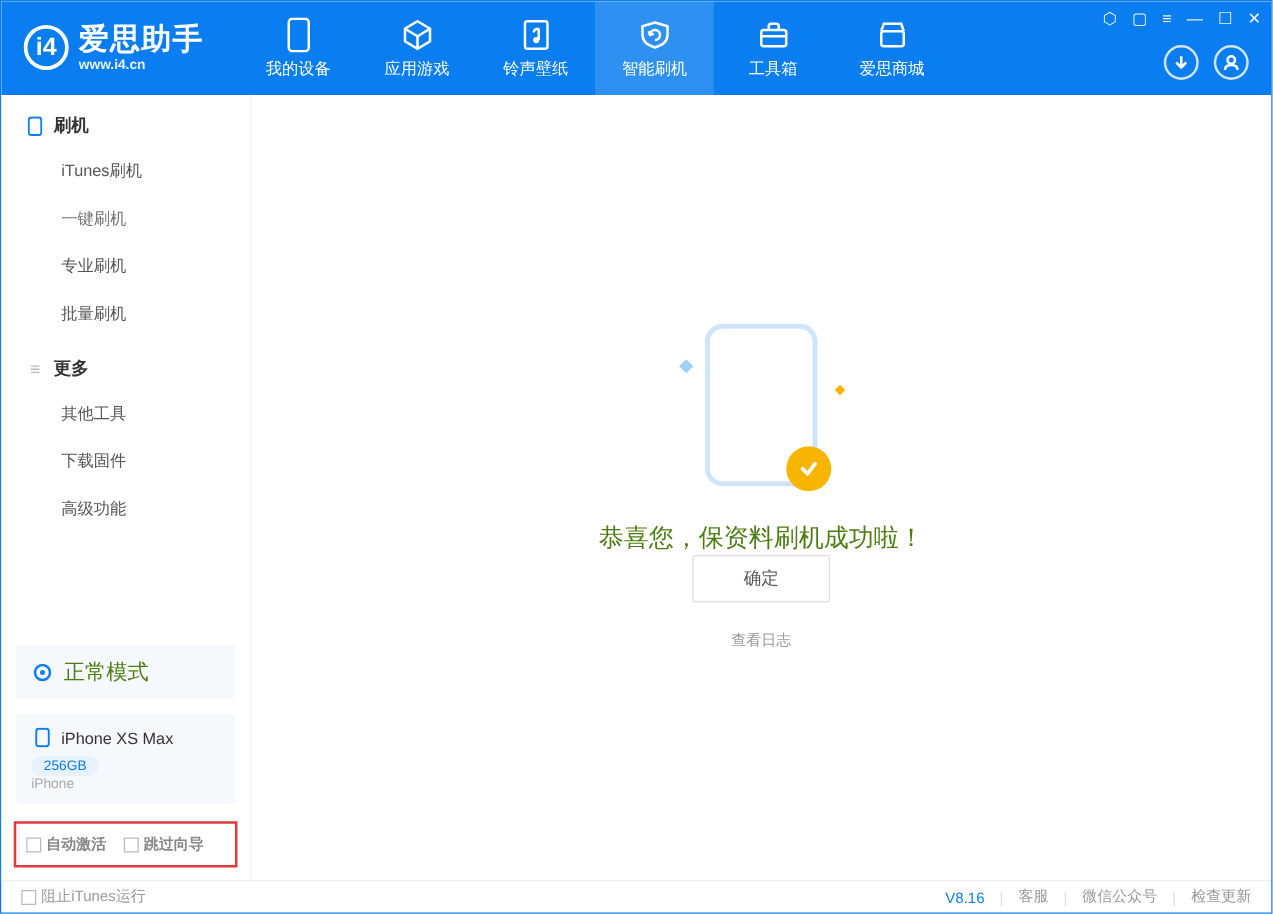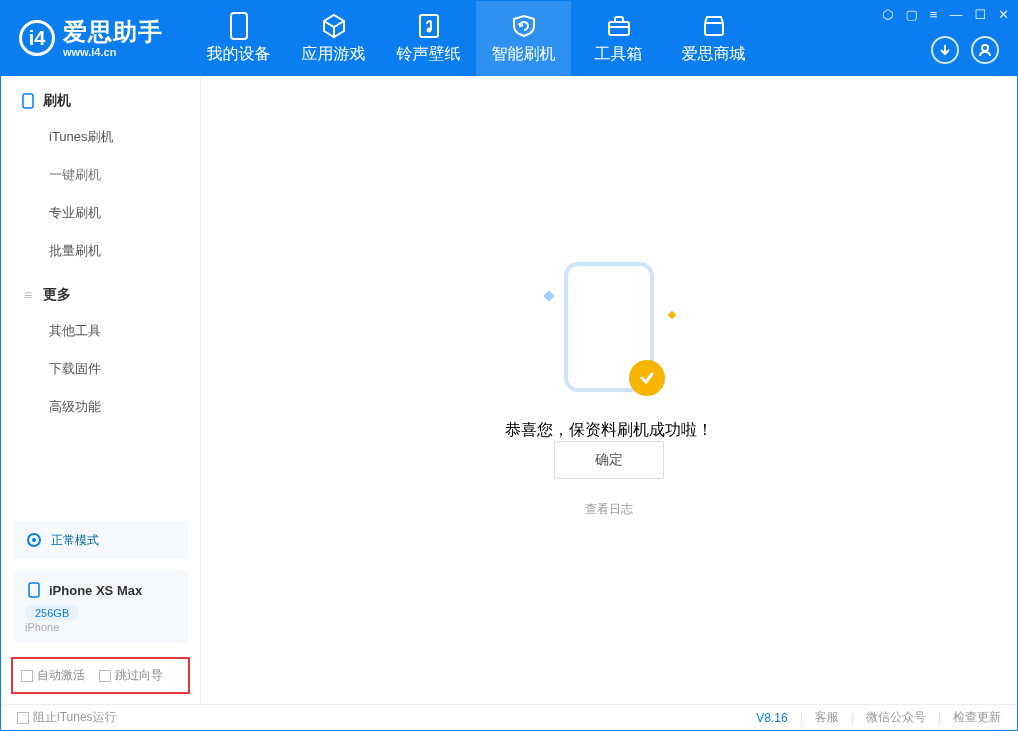--- a/index.html
+++ b/index.html
@@ -6,55 +6,55 @@
 body { background: #fff; width: 1018px; height: 731px; border: 1px solid #0a7ef0; overflow: hidden; }
 
 
 .header { height: 75px; background: linear-gradient(to bottom, #0a7ef0, #0a7ef0); display: flex; align-items: center; color: #fff; position: relative; }
 .logo-area { display: flex; align-items: center; padding: 0 18px; gap: 8px; }
 .logo-circle { width: 36px; height: 36px; border: 3px solid #fff; border-radius: 50%; display: flex; align-items: center; justify-content: center; font-size: 20px; font-weight: bold; }
 .logo-text { line-height: 1.1; }
 .logo-title { font-size: 24px; font-weight: bold; letter-spacing: 1px; }
 .logo-sub { font-size: 11px; opacity: .9; font-weight: bold; }
 .nav { display: flex; height: 100%; margin-left: 10px; }
-.nav-item { width: 95px; display: flex; flex-direction: column; align-items: center; justify-content: center; gap: 4px; cursor: pointer; font-size: 16px; }
+.nav-item { width: 95px; display: flex; flex-direction: column; align-items: center; justify-content: center; gap: 4px; cursor: pointer; font-size: 13px; }
 .nav-item.active { background: rgba(255,255,255,.15); }
 .nav-icon { width: 28px; height: 28px; display: flex; align-items: center; justify-content: center; }
 .win-controls { position: absolute; right: 8px; top: 6px; display: flex; gap: 12px; font-size: 13px; }
 .win-controls span { cursor: pointer; opacity: .9; }
 .header-right { position: absolute; right: 18px; bottom: 12px; display: flex; gap: 12px; }
 .hr-circle { width: 28px; height: 28px; border: 2px solid rgba(255,255,255,.8); border-radius: 50%; display: flex; align-items: center; justify-content: center; cursor: pointer; }
 
 
 .body { display: flex; height: calc(100% - 75px - 26px); }
 .sidebar { width: 200px; border-right: 1px solid #eee; background: #fff; display: flex; flex-direction: column; }
 .sb-section-title { display: flex; align-items: center; gap: 8px; padding: 16px 20px 8px; font-size: 14px; color: #333; font-weight: bold; }
 .sb-title-icon { width: 14px; height: 14px; display: inline-flex; align-items: center; justify-content: center; }
 .sb-item { padding: 10px 20px 10px 48px; font-size: 13px; color: #555; cursor: pointer; }
 .sb-item.active { color: #737373; }
 .sb-spacer { flex: 1; }
-.sb-card { margin: 6px 12px; background: #f5f8fc; border-radius: 3px; padding: 10px 12px; font-size: 12px; color: #0369a1; display: flex; align-items: center; gap: 8px; }
+.sb-card { margin: 6px 12px; background: #f5f8fc; border-radius: 3px; padding: 10px 12px; font-size: 17px; color: #4d7c0f; display: flex; align-items: center; gap: 8px; }
 .sb-card-icon { width: 18px; height: 18px; display: inline-flex; align-items: center; justify-content: center; }
 .sb-device-card { margin: 6px 12px; background: #f5f8fc; border-radius: 3px; padding: 10px 12px; }
-.sb-device-name { font-size: 13px; font-weight: bold; color: #333; display: flex; align-items: center; gap: 6px; }
+.sb-device-name { font-size: 13px; font-weight: normal; color: #333; display: flex; align-items: center; gap: 6px; }
 .sb-pill { display: inline-block; margin-top: 6px; padding: 2px 10px; background: #e8f2fe; color: #0a7ef0; border-radius: 10px; font-size: 11px; }
 .sb-devtype { font-size: 11px; color: #aaa; margin-top: 0; }
-.sb-checks { margin: 8px 10px 10px; padding: 8px 8px; border: 2px solid #e23a3a; display: flex; gap: 14px; font-size: 12px; color: #888; }
+.sb-checks { margin: 8px 10px 10px; padding: 8px 8px; border: 2px solid #e23a3a; display: flex; gap: 14px; font-size: 12px; color: #888; font-weight: bold; }
 .sb-check { display: flex; align-items: center; gap: 4px; }
 .chk { width: 12px; height: 12px; border: 1px solid #bbb; display: inline-block; }
 
 
 .main { flex: 1; display: flex; flex-direction: column; align-items: center; justify-content: center; }
 .phone-illustration { position: relative; width: 140px; height: 140px; margin-bottom: 18px; }
 .phone { width: 90px; height: 130px; border: 4px solid #cfe4fb; border-radius: 14px; background: #fff; margin: 0 auto; position: relative; }
 .check-badge { position: absolute; right: 14px; bottom: 6px; width: 36px; height: 36px; background: #f7b500; border-radius: 50%; display: flex; align-items: center; justify-content: center; }
 .sparkle { position: absolute; width: 8px; height: 8px; background: #9fd0ff; transform: rotate(45deg); }
 .sparkle.s1 { left: 6px; top: 30px; }
 .sparkle.s2 { right: 4px; top: 50px; background: #f7b500; width: 6px; height: 6px; }
-.main-text { font-size: 16px; color: #000000; }
+.main-text { font-size: 20px; color: #4d7c0f; }
 .ok-btn { border: 1px solid #ddd; background: #fff; padding: 9px 40px; font-size: 14px; color: #555; cursor: pointer; border-radius: 2px; }
 .log-link { margin-top: 22px; font-size: 12px; color: #999; cursor: pointer; }
 
 
 .footer { height: 26px; border-top: 1px solid #eee; display: flex; align-items: center; font-size: 12px; color: #999; padding: 0 16px; }
 .footer .left { display: flex; align-items: center; gap: 6px; }
 .footer .right { margin-left: auto; display: flex; align-items: center; gap: 12px; justify-content: space-between; }
 .footer .divider { color: #ddd; }
 .version { color: #0a7ef0; }
 </style>

